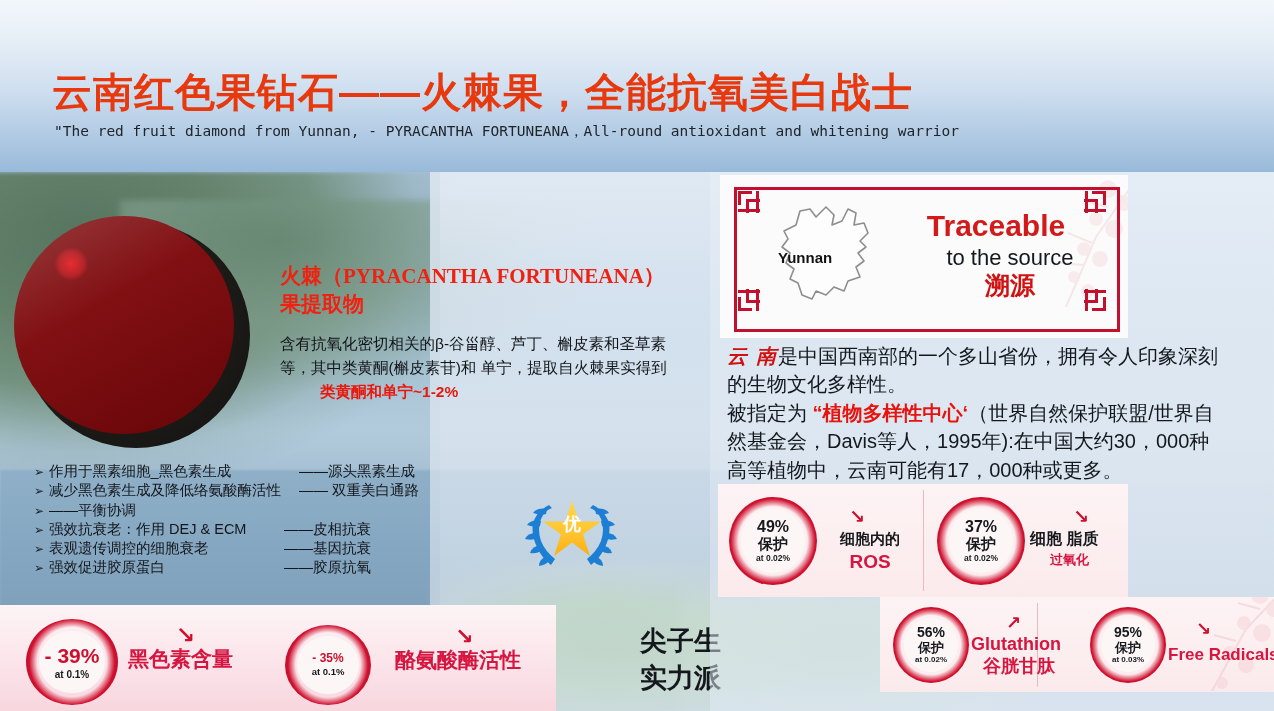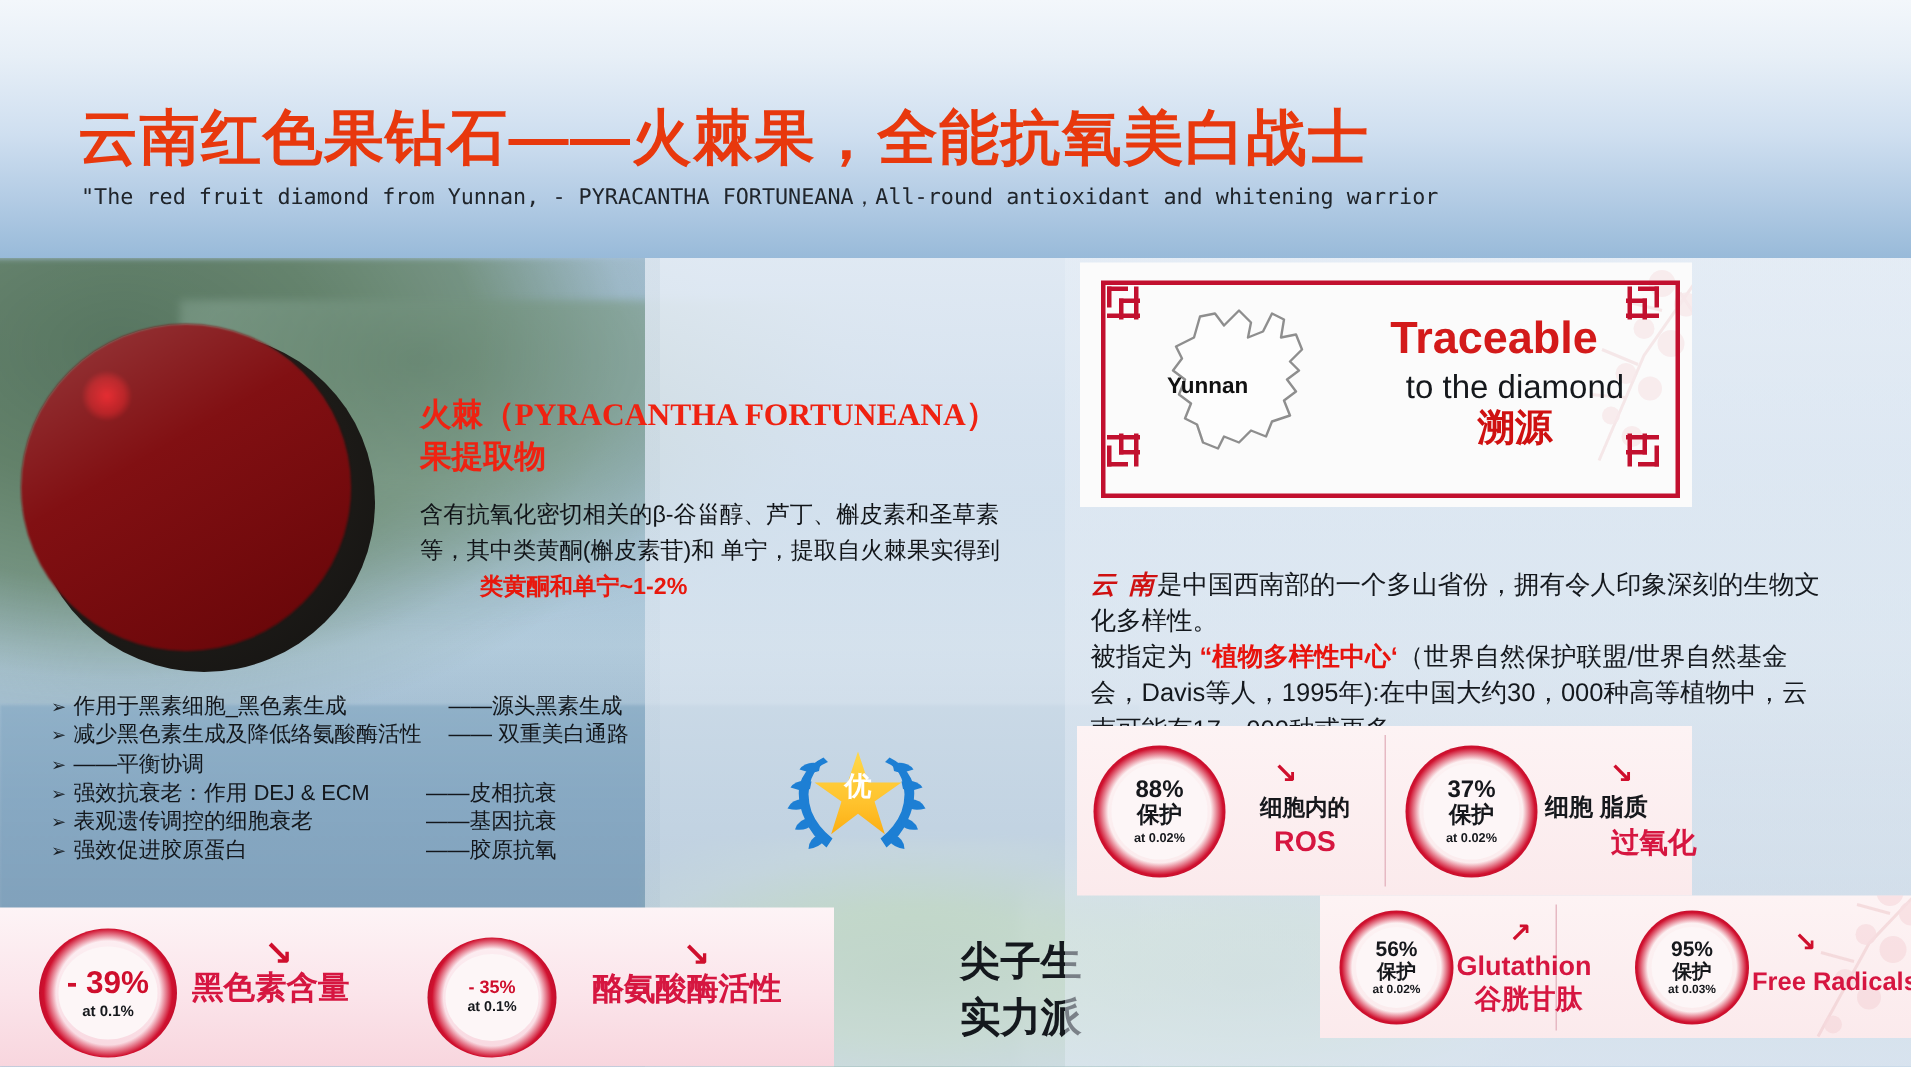--- a/index.html
+++ b/index.html
@@ -124,21 +124,21 @@
   .yunnan-map{position:absolute;left:40px;top:20px;width:140px;height:120px;}
   .yunnan-lbl{position:absolute;left:58px;top:74px;font-size:15px;font-weight:bold;color:#111;}
   .trace-en1{position:absolute;left:176px;top:36px;width:200px;text-align:center;
     font-size:30px;font-weight:bold;color:#d31a1a;line-height:1;}
   .trace-en2{position:absolute;left:190px;top:72px;width:200px;text-align:center;
     font-size:22px;color:#15181c;line-height:1;}
   .trace-cn{position:absolute;left:190px;top:98px;width:200px;text-align:center;
     font-size:25px;font-weight:bold;color:#cf1111;line-height:1;}
 
   .rpara{position:absolute;left:727px;top:342px;width:492px;color:#14181d;
-    font-size:17px;line-height:1.42;margin-top:36px;}
+    font-size:20px;line-height:1.42;}
   .rpara .yn{color:#cf1111;font-weight:bold;font-family:"Liberation Serif","DejaVu Serif",serif;
     font-style:italic;letter-spacing:2px;}
   .rpara .redq{color:#e8130d;font-weight:bold;}
 
   .badgepanel-top{position:absolute;left:718px;top:484px;width:410px;height:113px;
     background:linear-gradient(180deg,#fdf3f4 0%,#fbeaec 100%);}
   .badgepanel-bot{position:absolute;left:880px;top:597px;width:394px;height:95px;
     background:linear-gradient(180deg,#fdf3f4 0%,#fbeaec 100%);overflow:hidden;}
   .divider{position:absolute;width:1px;background:#e6b9c3;}
   .bot-blossom{position:absolute;right:-12px;top:-18px;width:160px;height:130px;opacity:.45;}
@@ -319,58 +319,58 @@
     </div>
 
     <svg class="yunnan-map" viewBox="0 0 140 120">
       <path d="M36 30 L40 16 L50 14 L56 22 L66 12 L74 20 L72 30 L82 26 L88 14 L96 18 L94 30 L104 28
                L108 38 L100 46 L106 52 L98 58 L104 66 L96 72 L100 82 L88 86 L84 96 L74 92 L66 100
                L56 96 L52 104 L42 100 L38 88 L30 84 L34 74 L26 68 L30 58 L22 52 L28 44 L24 36 Z" fill="#fdfdfd" stroke="#8e8e8e" stroke-width="1.6" stroke-linejoin="round"></path>
     </svg>
     <div class="yunnan-lbl">Yunnan</div>
 
     <div class="trace-en1">Traceable</div>
-    <div class="trace-en2">to the diamond</div>
+    <div class="trace-en2">to the source</div>
     <div class="trace-cn">溯源</div>
   </div>
 
   <div class="rpara">
     <span class="yn">云 南</span><span>是中国西南部的一个多山省份，拥有令人印象深刻的生物文化多样性。</span><br>
     <span>被指定为 </span><span class="redq">“植物多样性中心‘</span><span>（世界自然保护联盟/世界自然基金会，Davis等人，1995年):在中国大约30，000种高等植物中，云南可能有17，000种或更多。</span>
   </div>
 
   <div class="badgepanel-top">
     <div class="divider" style="left:205px;top:6px;height:101px;"></div>
   </div>
 
   <div class="badge" style="left:729px;top:497px;">
     <div class="ring" style="width:88px;height:88px;">
       <div class="inner">
-        <div class="pct" style="font-size:16px;">88%</div>
+        <div class="pct" style="font-size:16px;">49%</div>
         <div class="sub" style="font-size:15px;">保护</div>
         <div class="at" style="font-size:8.5px;font-weight:bold;margin-top:1px;">at 0.02%</div>
       </div>
     </div>
   </div>
   <div class="barrow" style="left:849px;top:505px;font-size:19px;">↘</div>
   <div class="blabel" style="left:825px;top:530px;font-size:15px;color:#16181c;text-align:center;width:90px;">细胞内的</div>
   <div class="blabel" style="left:825px;top:551px;font-size:19px;text-align:center;width:90px;">ROS</div>
 
   <div class="badge" style="left:937px;top:497px;">
     <div class="ring" style="width:88px;height:88px;">
       <div class="inner">
         <div class="pct" style="font-size:16px;">37%</div>
         <div class="sub" style="font-size:15px;">保护</div>
         <div class="at" style="font-size:8.5px;font-weight:bold;margin-top:1px;">at 0.02%</div>
       </div>
     </div>
   </div>
   <div class="barrow" style="left:1073px;top:505px;font-size:19px;">↘</div>
   <div class="blabel" style="left:1030px;top:530px;font-size:16px;color:#16181c;">细胞 脂质</div>
-  <div class="blabel" style="left:1050px;top:552px;font-size:19px;margin-left:24px;">过氧化</div>
+  <div class="blabel" style="left:1050px;top:552px;font-size:13px;">过氧化</div>
 
   <div class="badgepanel-bot">
     <svg class="bot-blossom" viewBox="0 0 160 130">
       <g stroke="#e8b9bd" stroke-width="2" fill="none" opacity=".85">
         <path d="M160 8 L120 50 L86 112"></path>
           <path d="M134 30 L112 24"></path>
           <path d="M110 62 L88 56"></path>
       </g>
       <g fill="#f0c6cb" opacity=".8">
         <circle cx="134" cy="16" r="9"></circle>

